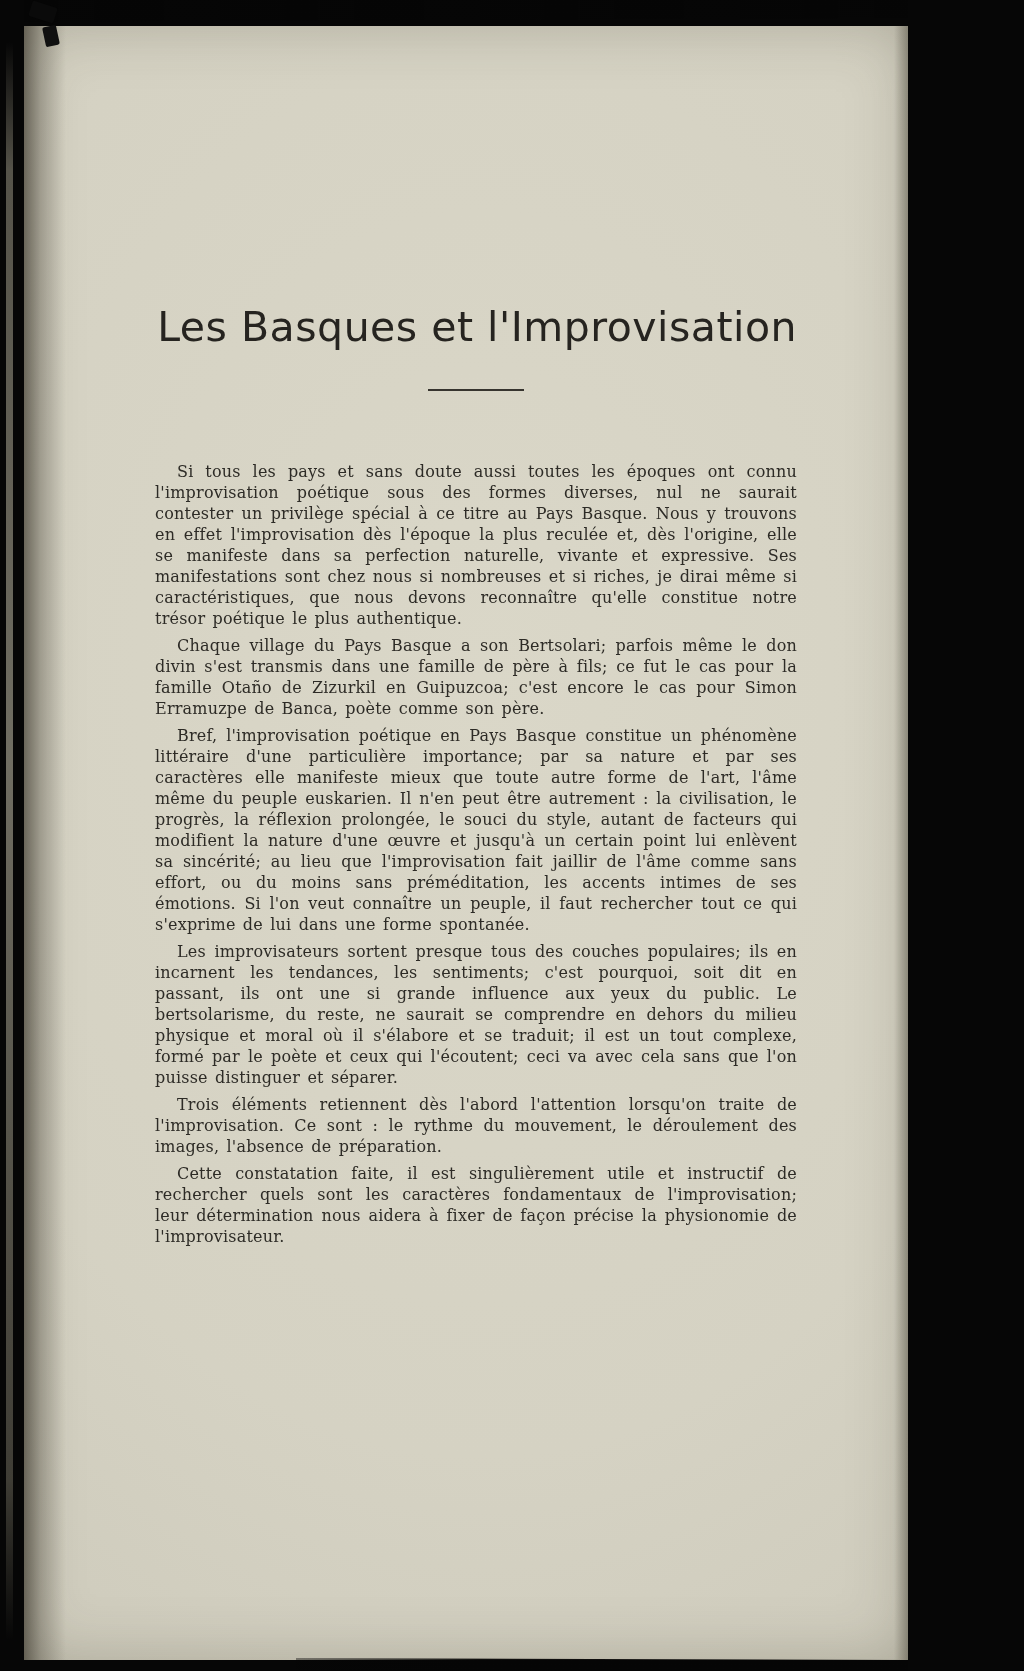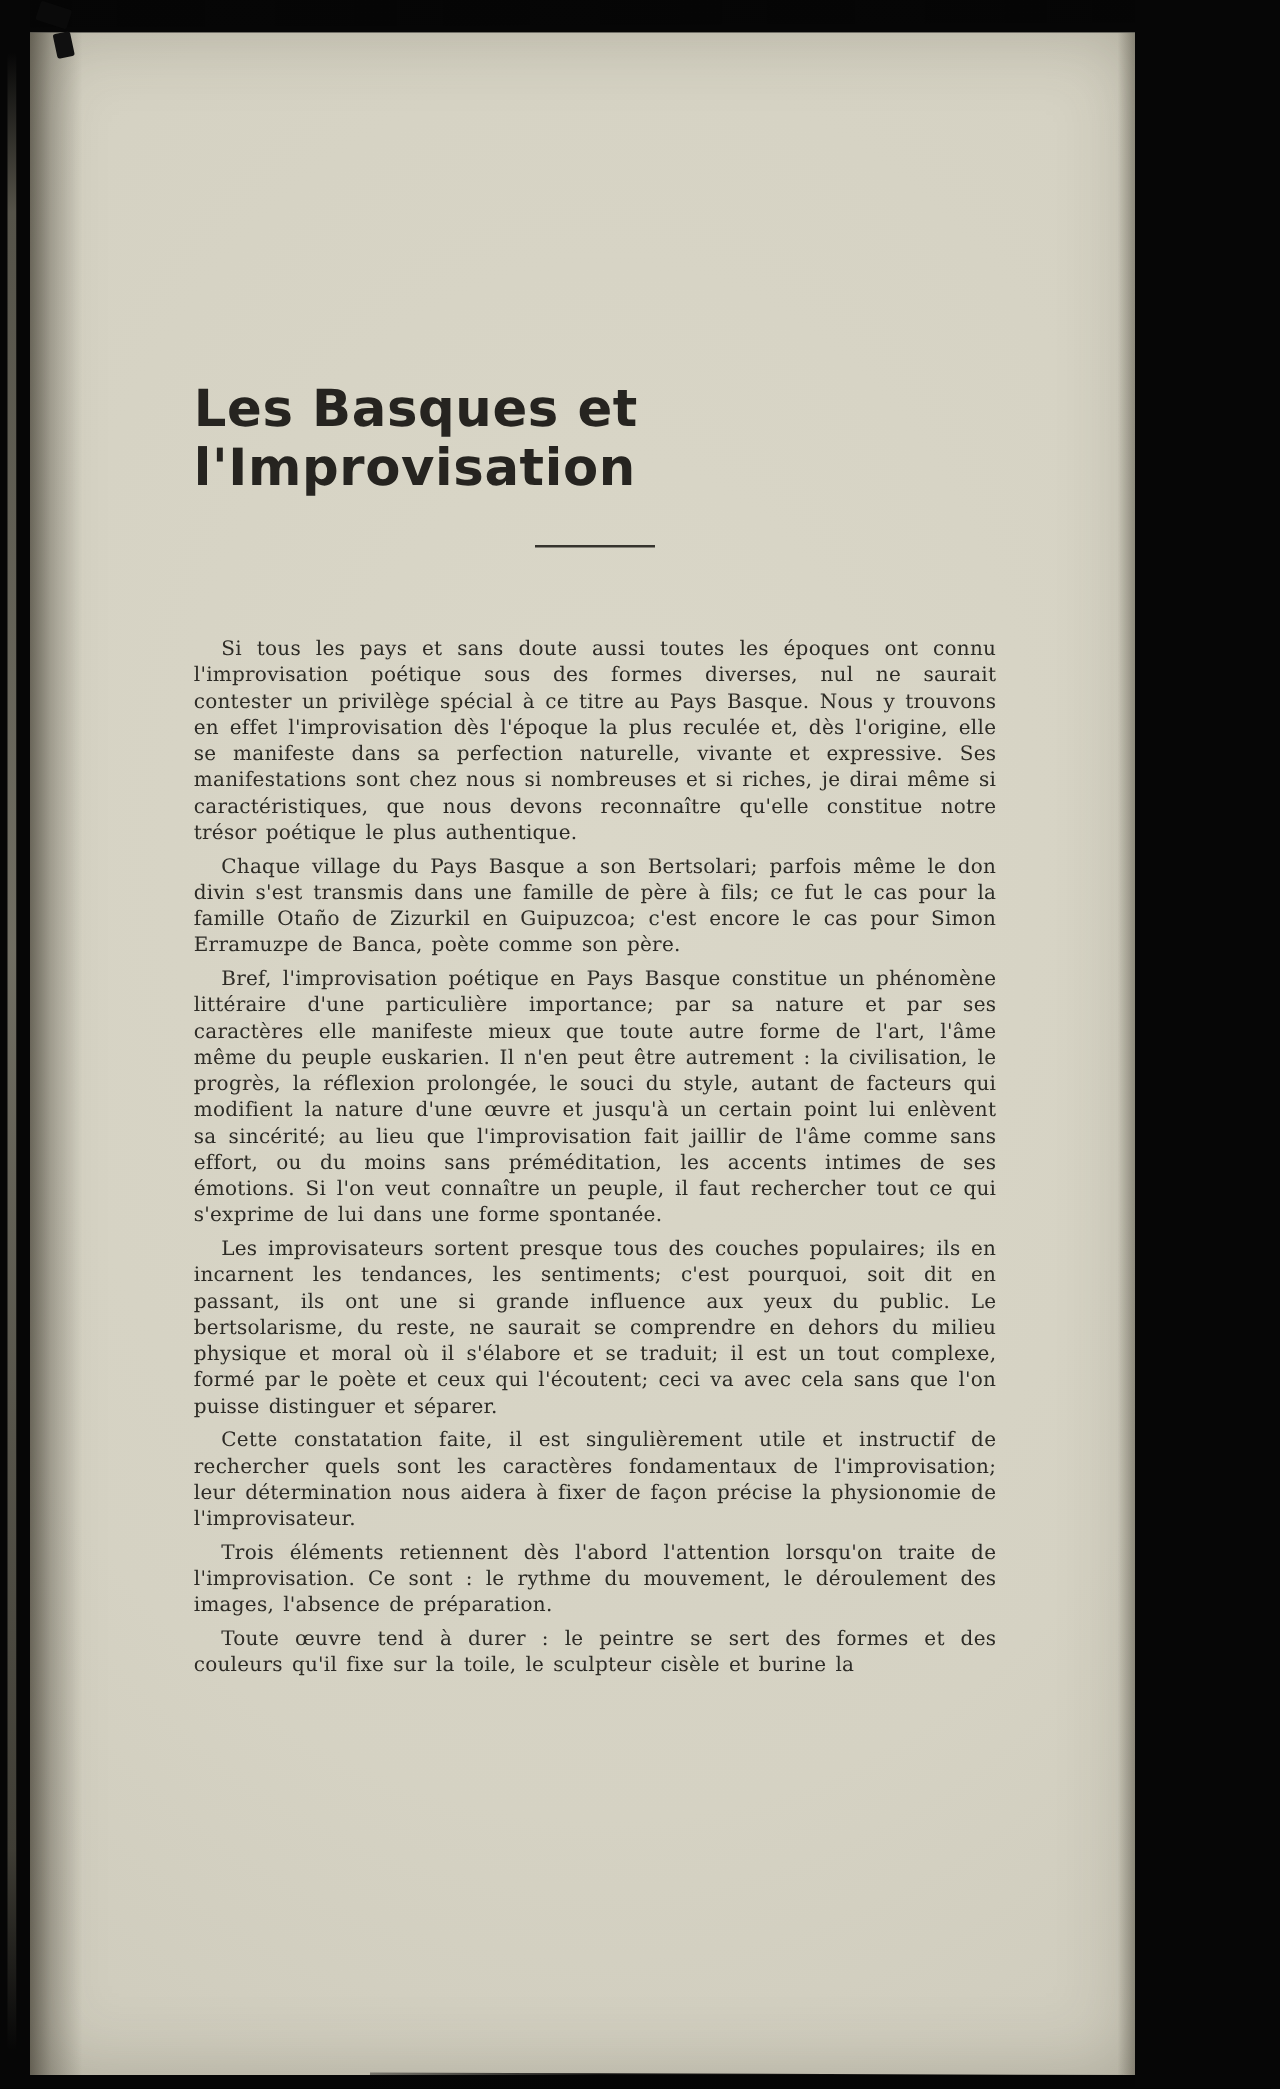--- a/index.html
+++ b/index.html
@@ -114,23 +114,23 @@
   
   .content {
     position: absolute;
     left: 131px;   
     top: 0;
     width: 642px;
     color: #2d2b26;
   }
   .title {
     margin: 278px 0 0 0;
-    text-align: left;
+    text-align: right;
     font-family: "DejaVu Sans", "Liberation Sans", sans-serif;
-    font-weight: 700;
+    font-weight: 400;
     font-size: 41px;
     line-height: 1.15;
     letter-spacing: 0.5px;
     color: #262420;
   }
   .divider {
     width: 96px;
     height: 2px;
     background: #36342e;
     margin: 38px auto 0 auto;
@@ -163,23 +163,22 @@
     <div class="content">
       <h1 class="title">Les Basques et l'Improvisation</h1>
 
       <div class="divider"></div>
 
       <div class="bodytext">
         <p>Si tous les pays et sans doute aussi toutes les époques ont connu l'improvisation poétique sous des formes diverses, nul ne saurait contester un privilège spécial à ce titre au Pays Basque. Nous y trouvons en effet l'improvisation dès l'époque la plus reculée et, dès l'origine, elle se manifeste dans sa perfection naturelle, vivante et expressive. Ses manifestations sont chez nous si nombreuses et si riches, je dirai même si caractéristiques, que nous devons reconnaître qu'elle constitue notre trésor poétique le plus authentique.</p>
         <p>Chaque village du Pays Basque a son Bertsolari; parfois même le don divin s'est transmis dans une famille de père à fils; ce fut le cas pour la famille Otaño de Zizurkil en Guipuzcoa; c'est encore le cas pour Simon Erramuzpe de Banca, poète comme son père.</p>
         <p>Bref, l'improvisation poétique en Pays Basque constitue un phénomène littéraire d'une particulière importance; par sa nature et par ses caractères elle manifeste mieux que toute autre forme de l'art, l'âme même du peuple euskarien. Il n'en peut être autrement : la civilisation, le progrès, la réflexion prolongée, le souci du style, autant de facteurs qui modifient la nature d'une œuvre et jusqu'à un certain point lui enlèvent sa sincérité; au lieu que l'improvisation fait jaillir de l'âme comme sans effort, ou du moins sans préméditation, les accents intimes de ses émotions. Si l'on veut connaître un peuple, il faut rechercher tout ce qui s'exprime de lui dans une forme spontanée.</p>
         <p>Les improvisateurs sortent presque tous des couches populaires; ils en incarnent les tendances, les sentiments; c'est pourquoi, soit dit en passant, ils ont une si grande influence aux yeux du public. Le bertsolarisme, du reste, ne saurait se comprendre en dehors du milieu physique et moral où il s'élabore et se traduit; il est un tout complexe, formé par le poète et ceux qui l'écoutent; ceci va avec cela sans que l'on puisse distinguer et séparer.</p>
+        <p>Trois éléments retiennent dès l'abord l'attention lorsqu'on traite de l'improvisation. Ce sont : le rythme du mouvement, le déroulement des images, l'absence de préparation.</p>
         <p>Cette constatation faite, il est singulièrement utile et instructif de rechercher quels sont les caractères fondamentaux de l'improvisation; leur détermination nous aidera à fixer de façon précise la physionomie de l'improvisateur.</p>
-        <p>Trois éléments retiennent dès l'abord l'attention lorsqu'on traite de l'improvisation. Ce sont : le rythme du mouvement, le déroulement des images, l'absence de préparation.</p>
-        <p>Toute œuvre tend à durer : le peintre se sert des formes et des couleurs qu'il fixe sur la toile, le sculpteur cisèle et burine la</p>
       </div>
     </div>
   </div>
 
   <div class="scan-top-edge"></div>
   <div class="top-mark-a"></div>
   <div class="top-mark-b"></div>
   <div class="scan-bottom-edge"></div>
 
 </div>

